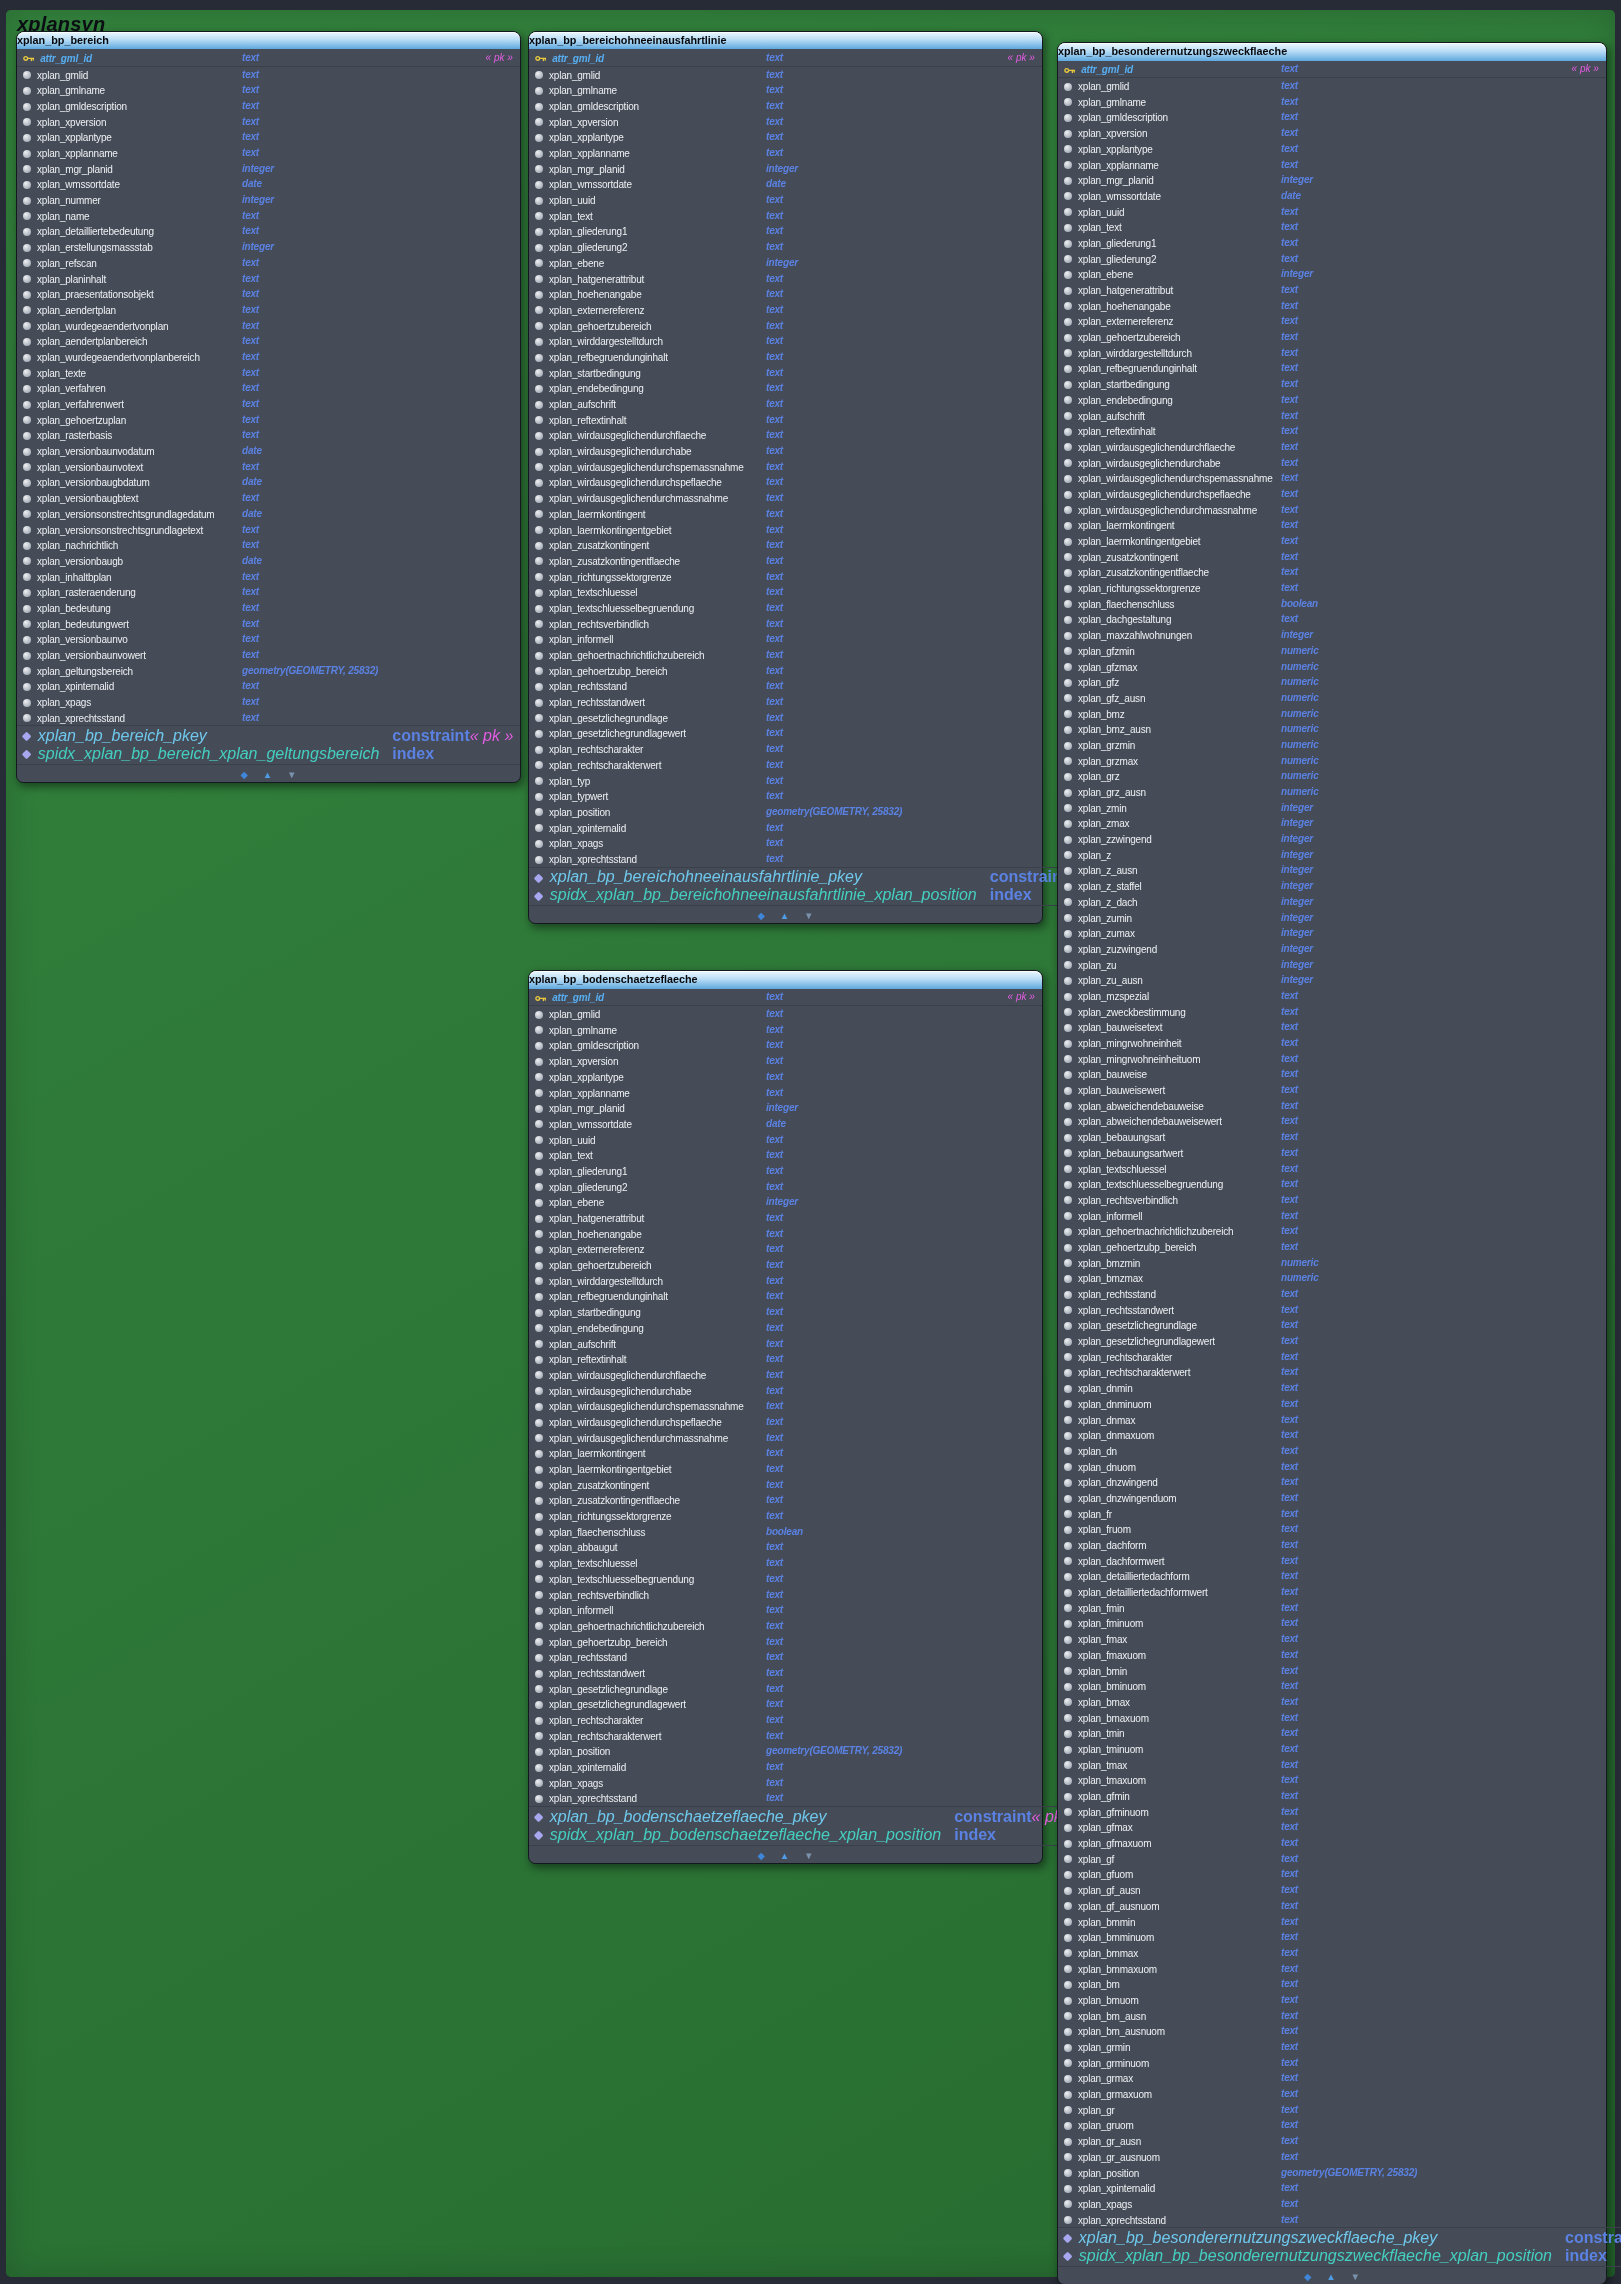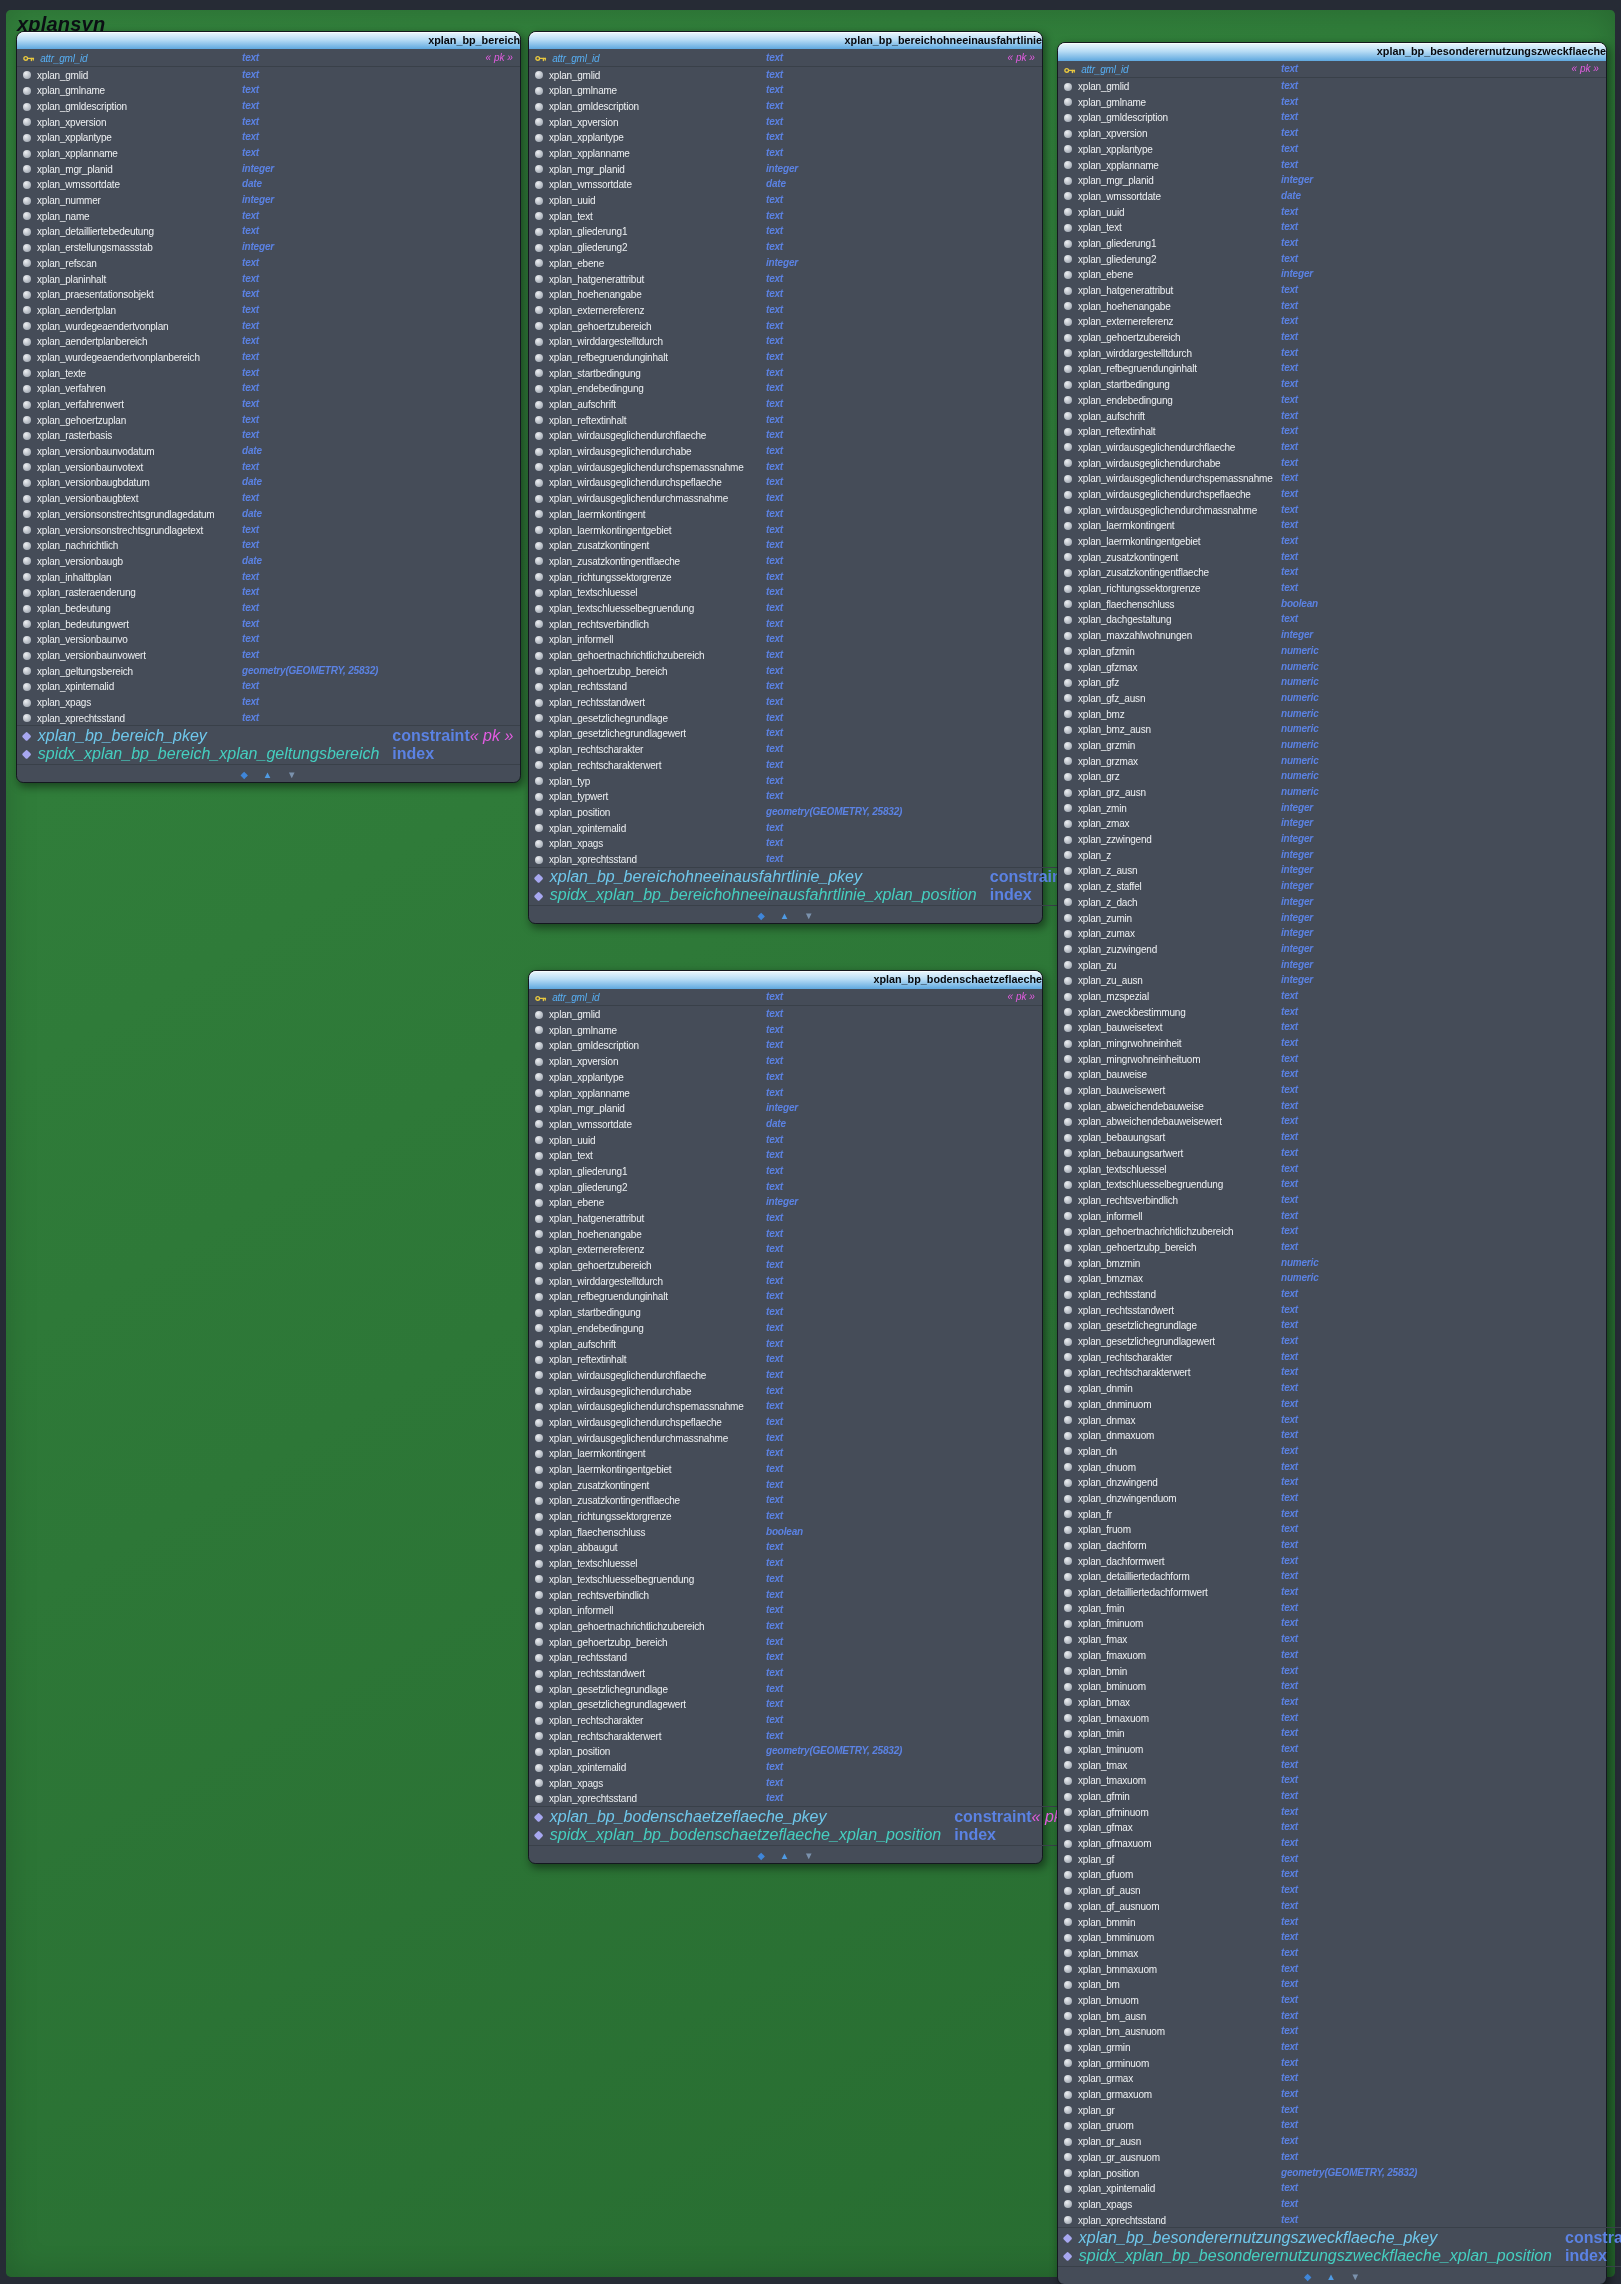--- a/index.html
+++ b/index.html
@@ -18,38 +18,38 @@
     position:absolute;left:17px;top:13px;
     font-style:italic;font-weight:bold;font-size:20px;color:#0b0f14;
     letter-spacing:0.2px;
   }
   .db-table{
     position:absolute;background:#454c58;
     border:0.8px solid #14181f;border-radius:8px 8px 7.2px 7.2px;
     box-shadow:2.4px 3.2px 8px rgba(0,0,0,.45);
   }
   .tbl-header{
-    height:17.6px;line-height:17.6px;text-align:right;
+    height:17.6px;line-height:17.6px;text-align:left;
     font-weight:bold;font-size:10.8px;color:#07090d;
     background:linear-gradient(#ecf7fd 0%,#b9ddf5 45%,#5fa8df 100%);
     border-radius:7.2px 7.2px 0 0;
     box-shadow:inset 0 0.8px 0 rgba(255,255,255,.85);
     white-space:nowrap;overflow:hidden;
   }
   .rows{padding:0.8px 0 0 0}
   .row{position:relative;height:15.7px;line-height:15.7px;padding-left:6.4px;white-space:nowrap}
   .pk-row{border-bottom:0.8px solid #394049}
   .ico{display:inline-block;vertical-align:middle;margin-right:5.6px}
   .bullet{
     width:8px;height:8px;border-radius:50%;
     background:radial-gradient(circle at 35% 30%,#eef0f3,#b9bfc7 55%,#8f97a2);
   }
   .key-ico svg{display:block}
   .cname{font-size:10px;color:#eef0f2;letter-spacing:-0.2px}
-  .cname.pk{color:#57aef2;font-weight:normal;font-style:italic}
+  .cname.pk{color:#57aef2;font-weight:bold;font-style:italic}
   .ctype{
     position:absolute;left:var(--type-x);top:0;
     font-size:10px;font-weight:bold;font-style:italic;color:#5b82e3;letter-spacing:-0.2px;
   }
   .pkbadge{position:absolute;right:7.2px;top:0;color:#e45ce2;font-style:italic;font-size:10px}
   .keys{
     display:table;width:100%;box-sizing:border-box;
     border-top:0.8px solid #394049;border-bottom:0.8px solid #394049;
     padding:0.8px 0;
   }

